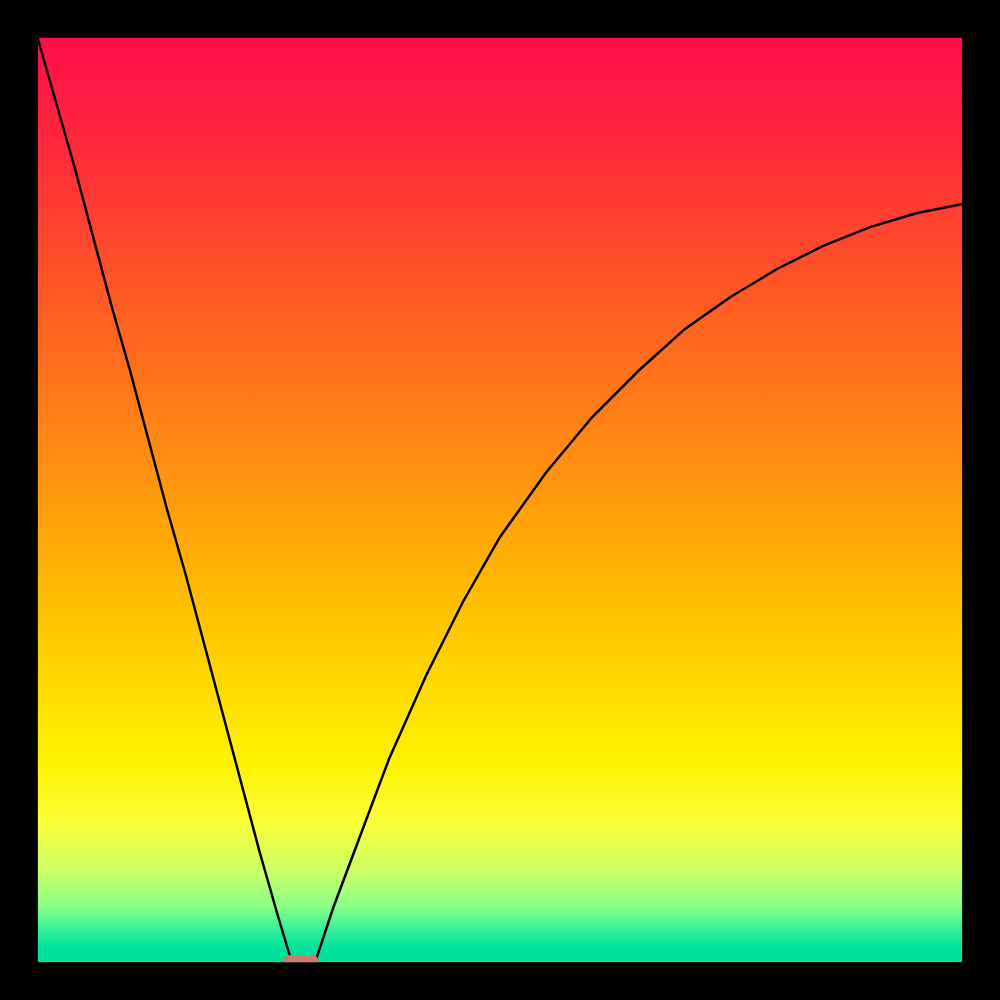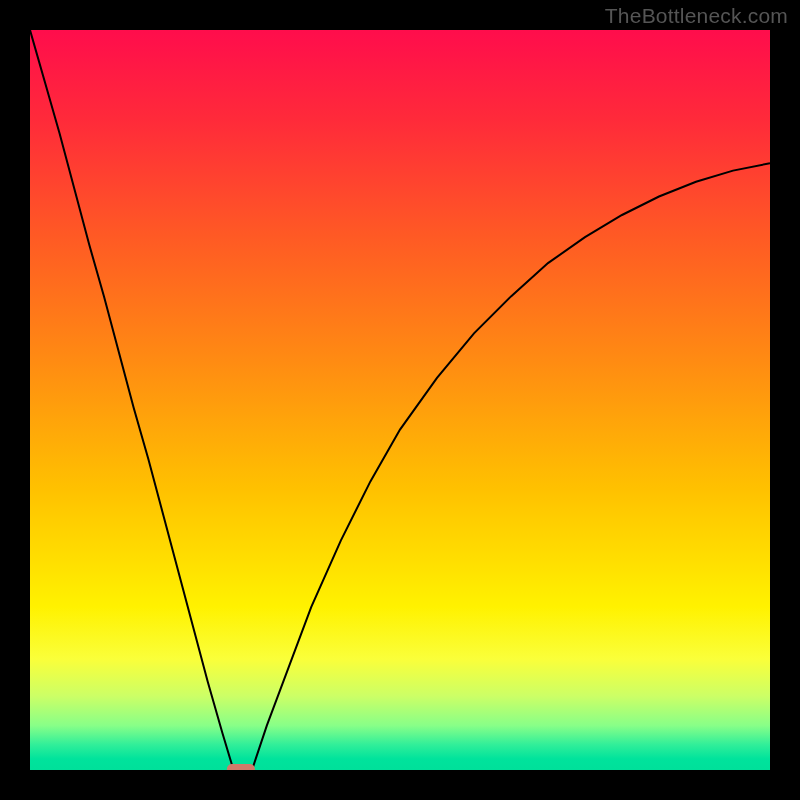--- a/index.html
+++ b/index.html
@@ -43,21 +43,20 @@
   }
   .marker {
     stroke: none;
   }
 </style>
 </head>
 <body>
 
 <div class="frame">
 
-  <div class="watermark">TheBottleneck.com</div>
 
   <div class="plot-area">
     <svg id="chart-svg" width="740" height="740" viewBox="0 0 740 740">
       <defs>
         <linearGradient id="bg-grad" x1="0" y1="0" x2="0" y2="1">
             <stop offset="0.00%" stop-color="#ff0d4c"></stop>
             <stop offset="12.00%" stop-color="#ff2a3a"></stop>
             <stop offset="28.00%" stop-color="#ff5a24"></stop>
             <stop offset="45.00%" stop-color="#ff8c12"></stop>
             <stop offset="62.00%" stop-color="#ffc100"></stop>

